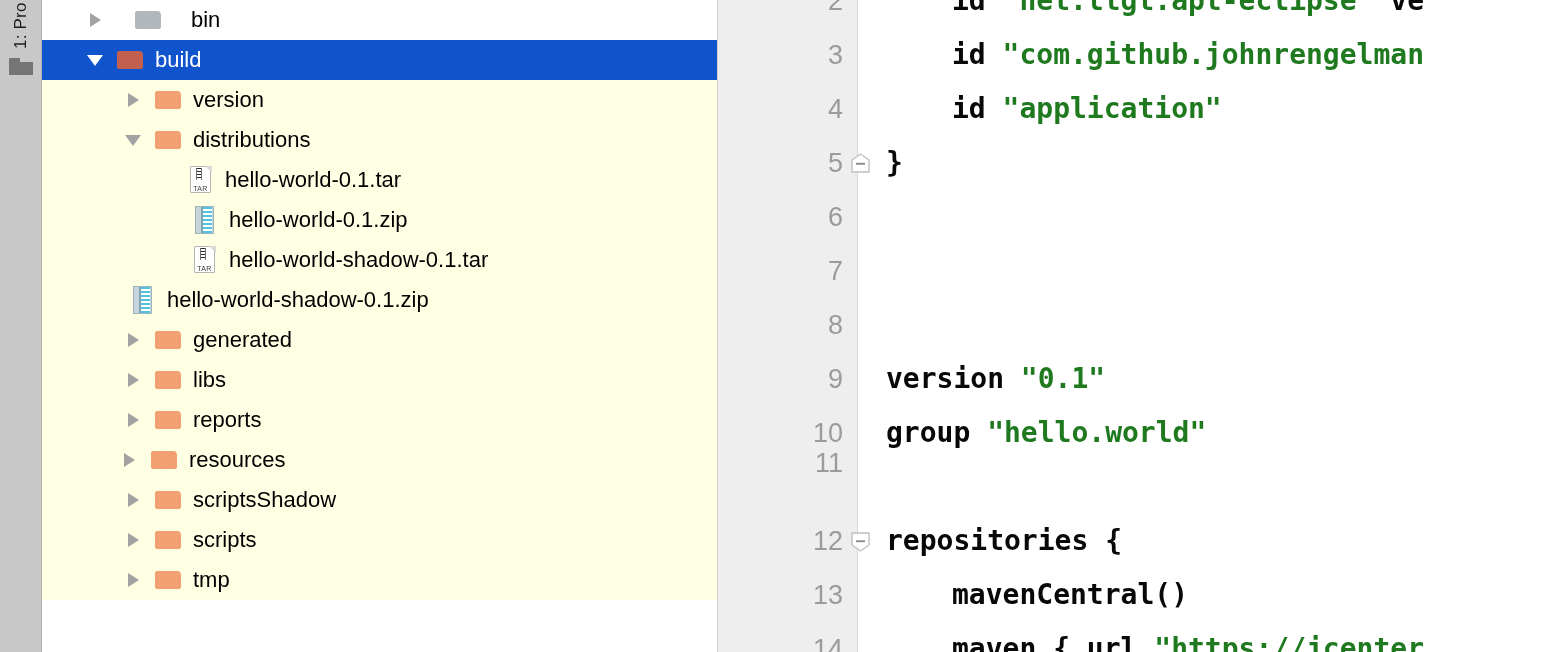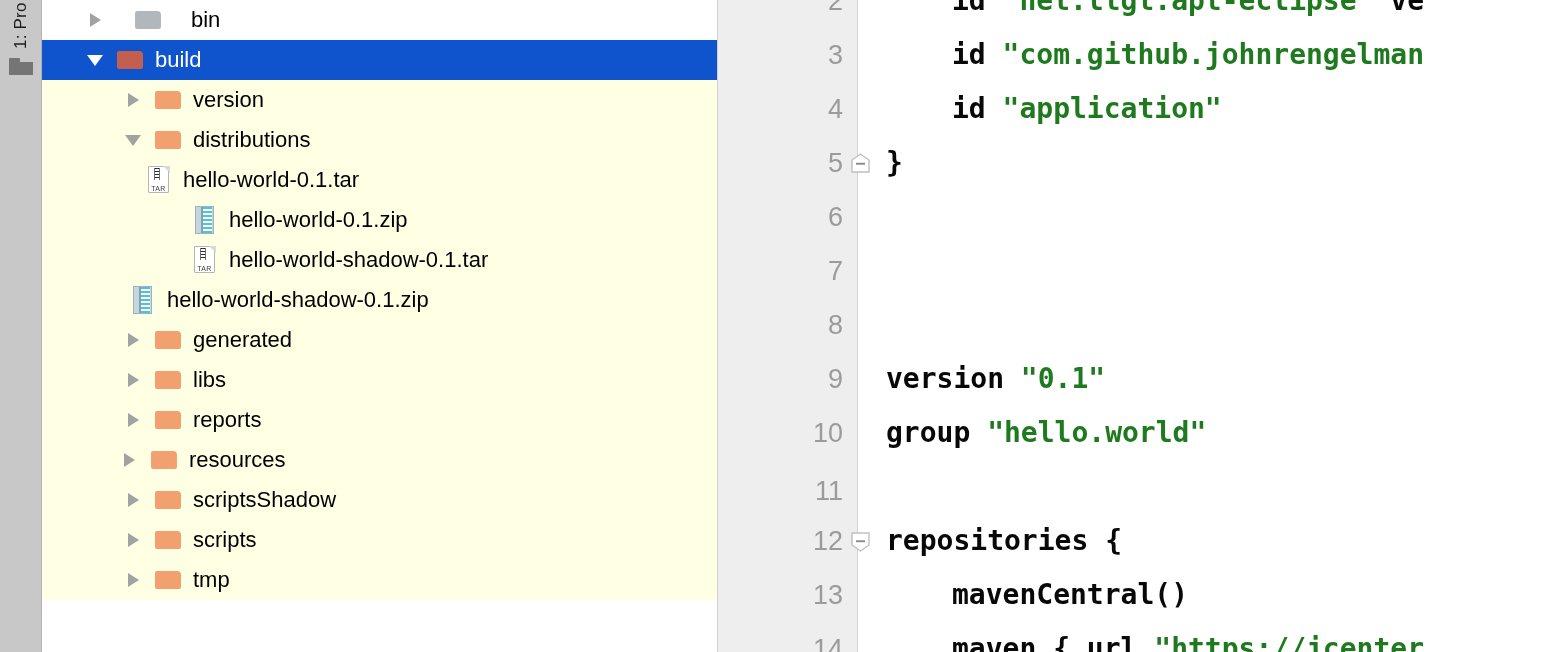--- a/index.html
+++ b/index.html
@@ -283,21 +283,21 @@
         <div class="tree-row bg-cream" style="padding-left: 80px;">
           <span class="twisty right"></span>
           <span class="ic folder"></span>
           <span class="label">version</span>
         </div>
         <div class="tree-row bg-cream" style="padding-left: 80px;">
           <span class="twisty down"></span>
           <span class="ic folder"></span>
           <span class="label">distributions</span>
         </div>
-        <div class="tree-row bg-cream" style="padding-left: 72px;">
+        <div class="tree-row bg-cream" style="padding-left: 114px;">
           <span class="twisty none"></span>
           <span class="ic tar">
             <span class="page"></span>
             <span class="fold"></span>
             <span class="zip"></span>
             <span class="cap">TAR</span>
           </span>
           <span class="label">hello-world-0.1.tar</span>
         </div>
         <div class="tree-row bg-cream" style="padding-left: 118px;">
@@ -371,21 +371,21 @@
       <div id="gutter-lines">
           <div class="ln" style="top: -26px;">2</div>
           <div class="ln" style="top: 28px;">3</div>
           <div class="ln" style="top: 82px;">4</div>
           <div class="ln" style="top: 136px;">5</div>
           <div class="ln" style="top: 190px;">6</div>
           <div class="ln" style="top: 244px;">7</div>
           <div class="ln" style="top: 298px;">8</div>
           <div class="ln" style="top: 352px;">9</div>
           <div class="ln" style="top: 406px;">10</div>
-          <div class="ln" style="top: 464px;">11</div>
+          <div class="ln" style="top: 436px;">11</div>
           <div class="ln" style="top: 514px;">12</div>
           <div class="ln" style="top: 568px;">13</div>
           <div class="ln" style="top: 622px;">14</div>
         </div>
     </div>
     <div class="foldcol">
       <div id="fold-marks">
           <div class="foldmark" style="top: 152px;"><svg width="23" height="23" viewBox="0 0 23 23">
               <g transform="rotate(180 11.5 11.5)">
                 <path d="M3 3 L20 3 L20 15 L11.5 21 L3 15 Z" fill="#ffffff" stroke="#c0c0c0" stroke-width="1.4"></path>

